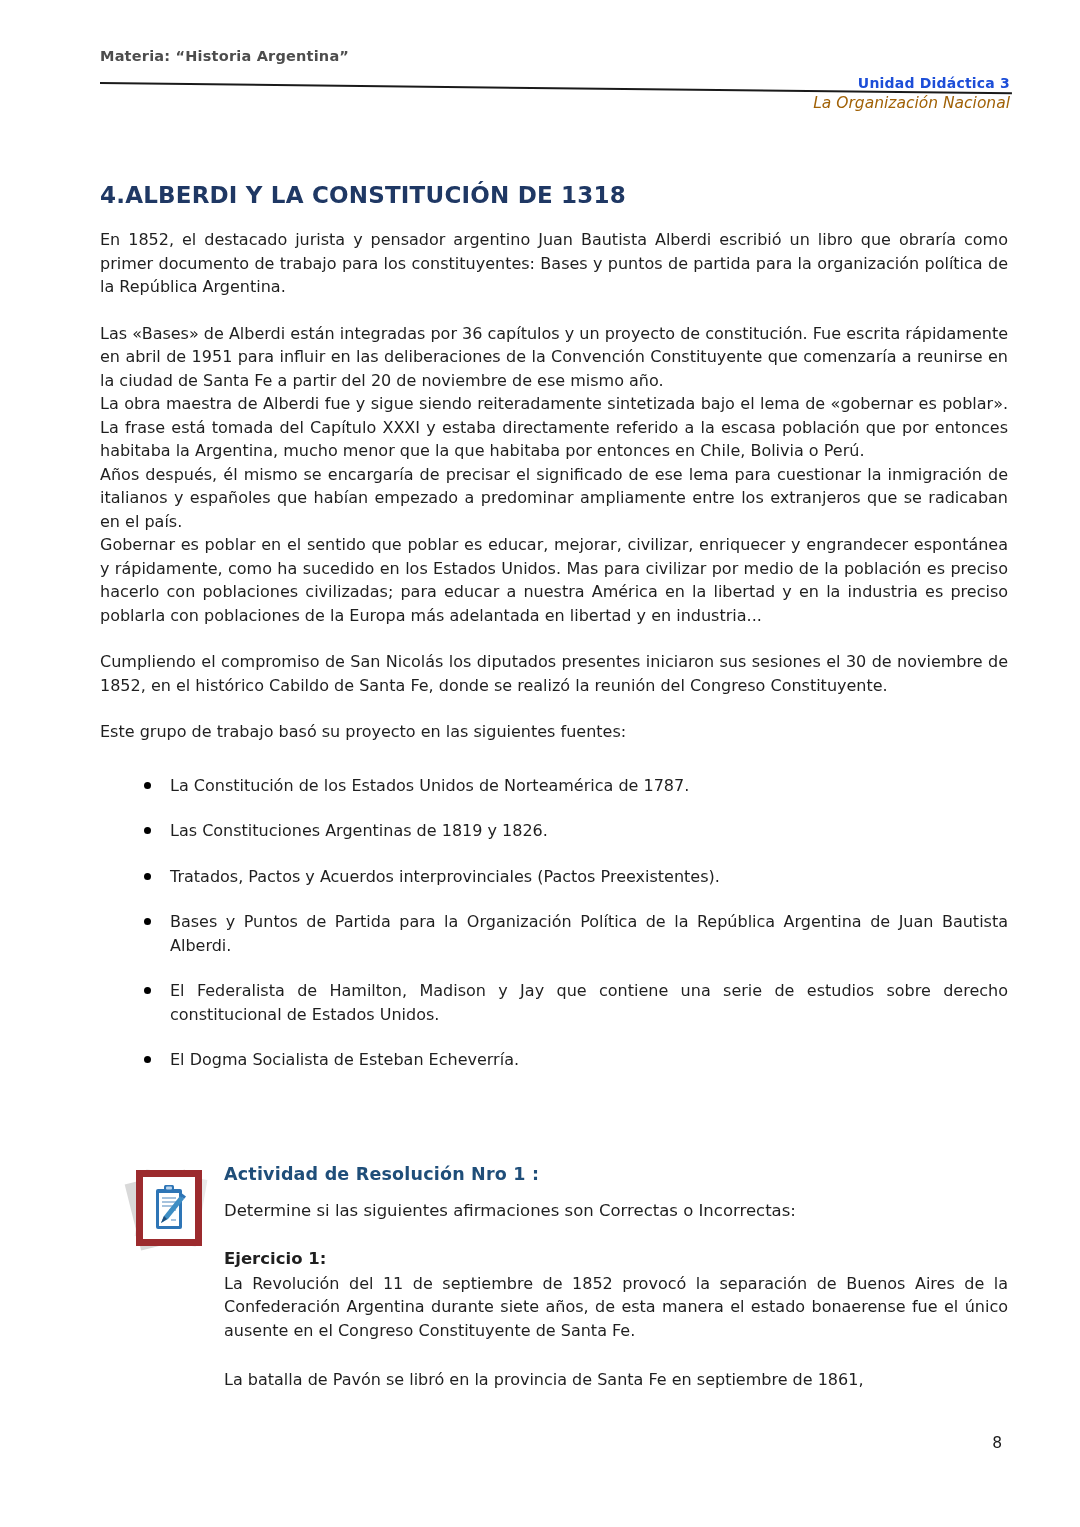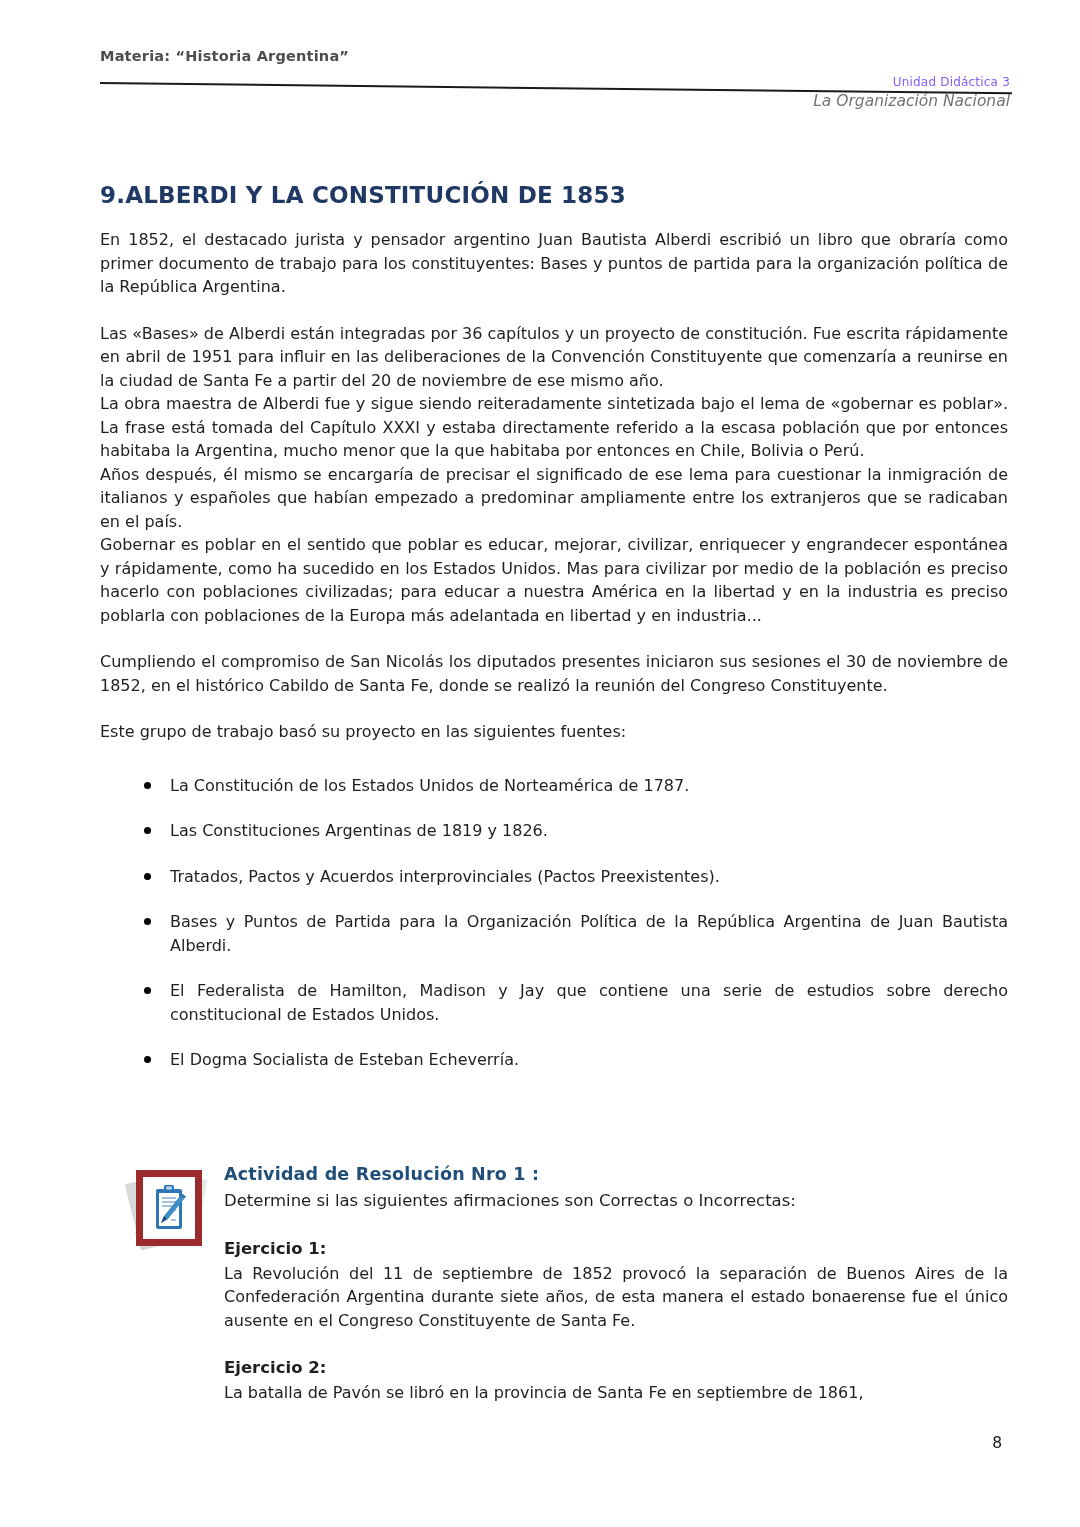--- a/index.html
+++ b/index.html
@@ -18,22 +18,22 @@
   .header{position:relative;height:86px;}
   .header-left{
     font-size:14.5px;font-weight:bold;color:#4d4d4d;
     letter-spacing:.2px;
   }
   .header-rule{
     position:absolute;left:0;top:34px;width:912px;height:2px;
     background:#1a1a1a;transform:rotate(0.65deg);transform-origin:left center;
   }
   .header-right{position:absolute;right:-2px;top:27px;text-align:right;}
-  .unit-title{font-size:12px;font-weight:normal;color:#8b5cf6;letter-spacing:.2px;}
-  .unit-subtitle{font-size:15.5px;font-style:italic;color:#737373;margin-top:3px;}
+  .unit-title{font-size:14px;font-weight:bold;color:#1d4ed8;letter-spacing:.2px;}
+  .unit-subtitle{font-size:15.5px;font-style:italic;color:#a16207;margin-top:3px;}
   
   .section-title{
     margin-top:48px;
     font-size:23px;font-weight:bold;color:#1F3864;letter-spacing:.2px;
   }
   .body-copy{margin-top:20px;}
   p.para{
     margin:0;font-size:16px;line-height:23.5px;text-align:justify;
   }
   p.mb{margin-bottom:23px;}
@@ -62,21 +62,21 @@
   }
   .icon-box{
     position:absolute;left:8px;top:6px;width:52px;height:62px;
     background:#ffffff;border:7px solid #9C2B2E;
     display:flex;align-items:center;justify-content:center;
   }
   .activity-text{flex:1;margin-left:0;}
   .activity-title{
     font-size:17.5px;font-weight:bold;color:#1F4E79;letter-spacing:.2px;
   }
-  .activity-sub{font-size:16.5px;line-height:24px;margin-top:5px;}
+  .activity-sub{font-size:16.5px;line-height:24px;margin-top:15px;}
   .exercise{margin-top:26px;}
   .exercise-label{font-size:16.5px;font-weight:bold;}
   .exercise-body{
     margin:4px 0 0 0;font-size:16px;line-height:23.5px;text-align:justify;
   }
   
   .page-number{
     position:absolute;right:78px;top:1434px;font-size:15.5px;color:#1a1a1a;
   }
 </style>
@@ -87,21 +87,21 @@
 
   <div class="header">
     <div class="header-left">Materia: “Historia Argentina”</div>
     <div class="header-rule"></div>
     <div class="header-right">
       <div class="unit-title">Unidad Didáctica 3</div>
       <div class="unit-subtitle">La Organización Nacional</div>
     </div>
   </div>
 
-  <div class="section-title">9.ALBERDI Y LA CONSTITUCIÓN DE 1853</div>
+  <div class="section-title">4.ALBERDI Y LA CONSTITUCIÓN DE 1318</div>
 
   <div class="body-copy">
     <p class="para mb">En 1852, el destacado jurista y pensador argentino Juan Bautista Alberdi escribió un libro que obraría como primer documento de trabajo para los constituyentes: Bases y puntos de partida para la organización política de la República Argentina.</p>
     <p class="para">Las «Bases» de Alberdi están integradas por 36 capítulos y un proyecto de constitución. Fue escrita rápidamente en abril de 1951 para influir en las deliberaciones de la Convención Constituyente que comenzaría a reunirse en la ciudad de Santa Fe a partir del 20 de noviembre de ese mismo año.</p>
     <p class="para">La obra maestra de Alberdi fue y sigue siendo reiteradamente sintetizada bajo el lema de «gobernar es poblar». La frase está tomada del Capítulo XXXI y estaba directamente referido a la escasa población que por entonces habitaba la Argentina, mucho menor que la que habitaba por entonces en Chile, Bolivia o Perú.</p>
     <p class="para">Años después, él mismo se encargaría de precisar el significado de ese lema para cuestionar la inmigración de italianos y españoles que habían empezado a predominar ampliamente entre los extranjeros que se radicaban en el país.</p>
     <p class="para mb">Gobernar es poblar en el sentido que poblar es educar, mejorar, civilizar, enriquecer y engrandecer espontánea y rápidamente, como ha sucedido en los Estados Unidos. Mas para civilizar por medio de la población es preciso hacerlo con poblaciones civilizadas; para educar a nuestra América en la libertad y en la industria es preciso poblarla con poblaciones de la Europa más adelantada en libertad y en industria...</p>
     <p class="para mb">Cumpliendo el compromiso de San Nicolás los diputados presentes iniciaron sus sesiones el 30 de noviembre de 1852, en el histórico Cabildo de Santa Fe, donde se realizó la reunión del Congreso Constituyente.</p>
     <p class="para">Este grupo de trabajo basó su proyecto en las siguientes fuentes:</p>
   </div>
@@ -139,21 +139,20 @@
     <div class="activity-text">
       <div class="activity-title">Actividad de Resolución Nro 1 :</div>
       <div class="activity-sub">Determine si las siguientes afirmaciones son Correctas o Incorrectas:</div>
 
       <div class="exercise">
         <div class="exercise-label">Ejercicio 1:</div>
         <p class="exercise-body">La Revolución del 11 de septiembre de 1852 provocó la separación de Buenos Aires de la Confederación Argentina durante siete años, de esta manera el estado bonaerense fue el único ausente en el Congreso Constituyente de Santa Fe.</p>
       </div>
 
       <div class="exercise">
-        <div class="exercise-label">Ejercicio 2:</div>
         <p class="exercise-body">La batalla de Pavón se libró en la provincia de Santa Fe en septiembre de 1861,</p>
       </div>
     </div>
   </div>
 
   <div class="page-number">8</div>
 
 </div>
 
 </body></html>

